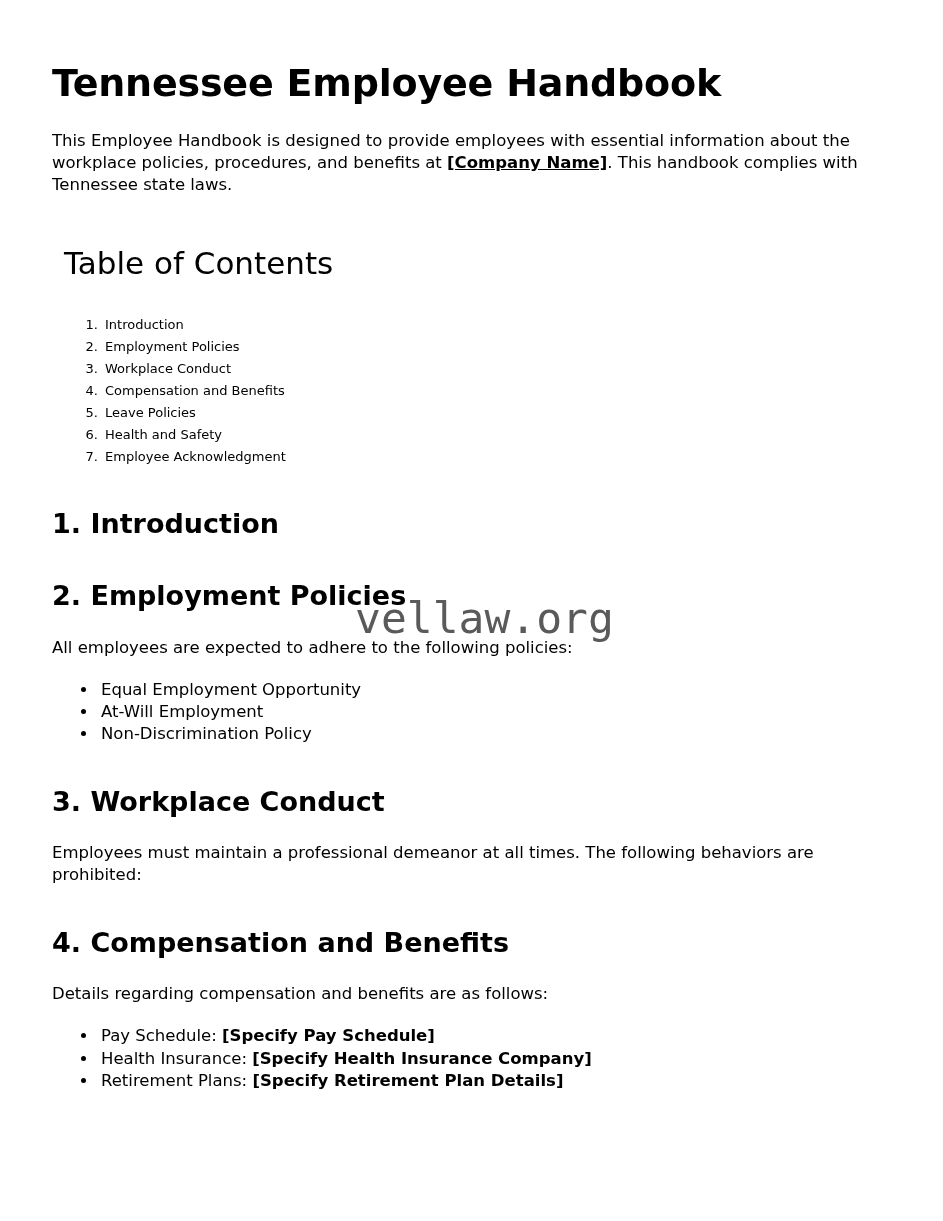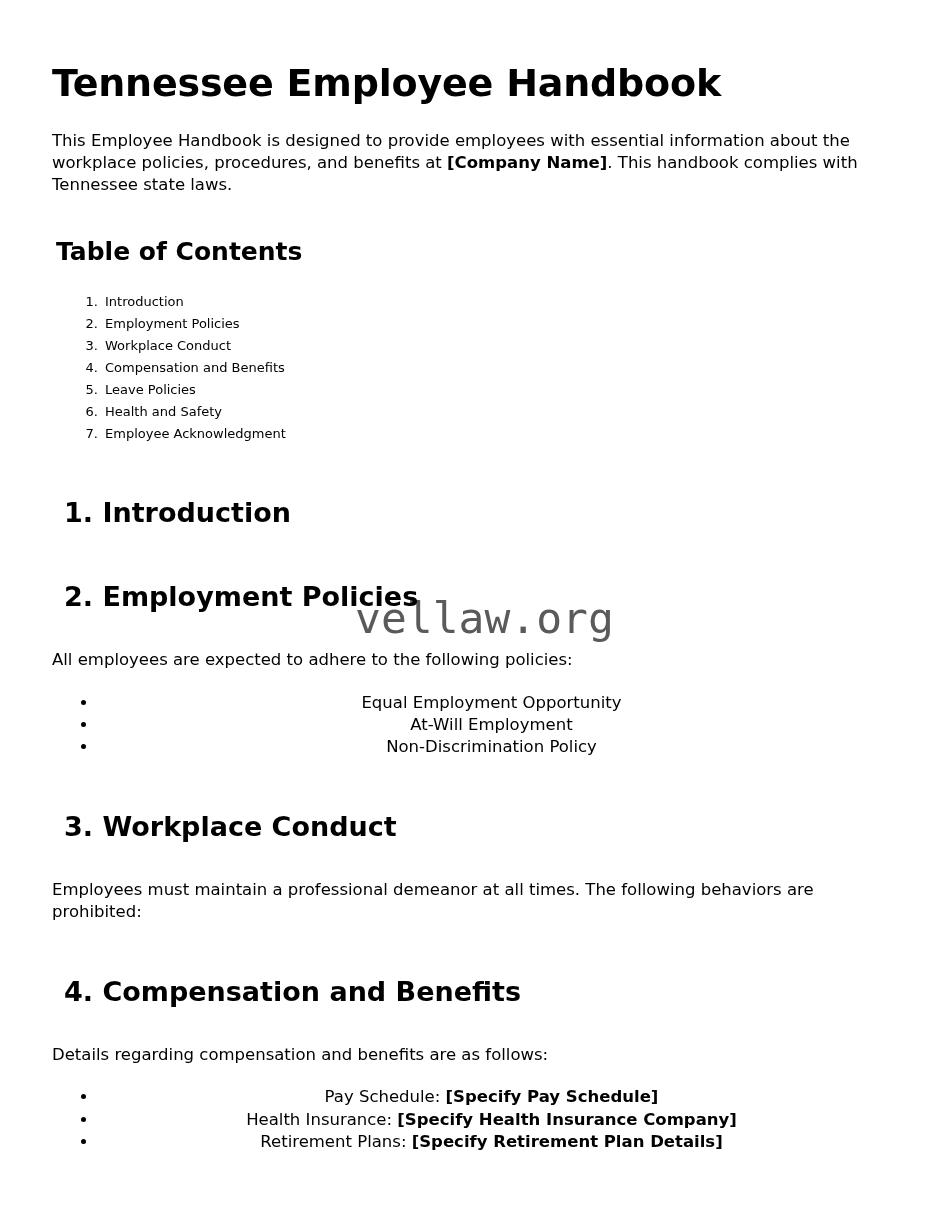--- a/index.html
+++ b/index.html
@@ -31,32 +31,32 @@
     padding-top: 62px;
     line-height: 1.15;
   }
   .para {
     font-size: 16.5px;
     line-height: 22.3px;
     margin: 0;
     padding-top: 24px;
     max-width: 820px;
   }
-  .para b { font-weight: bold; }
+  .para b { font-weight: bold; text-decoration: underline; }
   .h2-toc {
-    font-size: 25px;
-    font-weight: bold;
-    margin: 4px;
+    font-size: 31px;
+    font-weight: normal;
+    margin: 12px;
     padding-top: 36px;
     line-height: 1.2;
   }
   .h2-section {
     font-size: 27px;
     font-weight: bold;
-    margin: 12px;
+    margin: 0;
     padding-top: 40px;
     line-height: 1.2;
     position: relative;
     z-index: 3;
   }
   ol.toc-list {
     margin: 0;
     padding-top: 20px;
     padding-left: 50px;
     font-size: 13px;
@@ -65,21 +65,20 @@
   ol.toc-list li {
     padding-left: 3px;
   }
   ul.bullets {
     margin: 0;
     padding-top: 20px;
     padding-left: 46px;
     font-size: 16.5px;
     line-height: 22.3px;
     list-style-type: disc;
-    text-align: center;
   }
   ul.bullets li {
     padding-left: 3px;
   }
   ul.bullets li b { font-weight: bold; }
   .watermark {
     position: absolute;
     left: 355px;
     top: 593px;
     font-family: "DejaVu Sans Mono", monospace;

